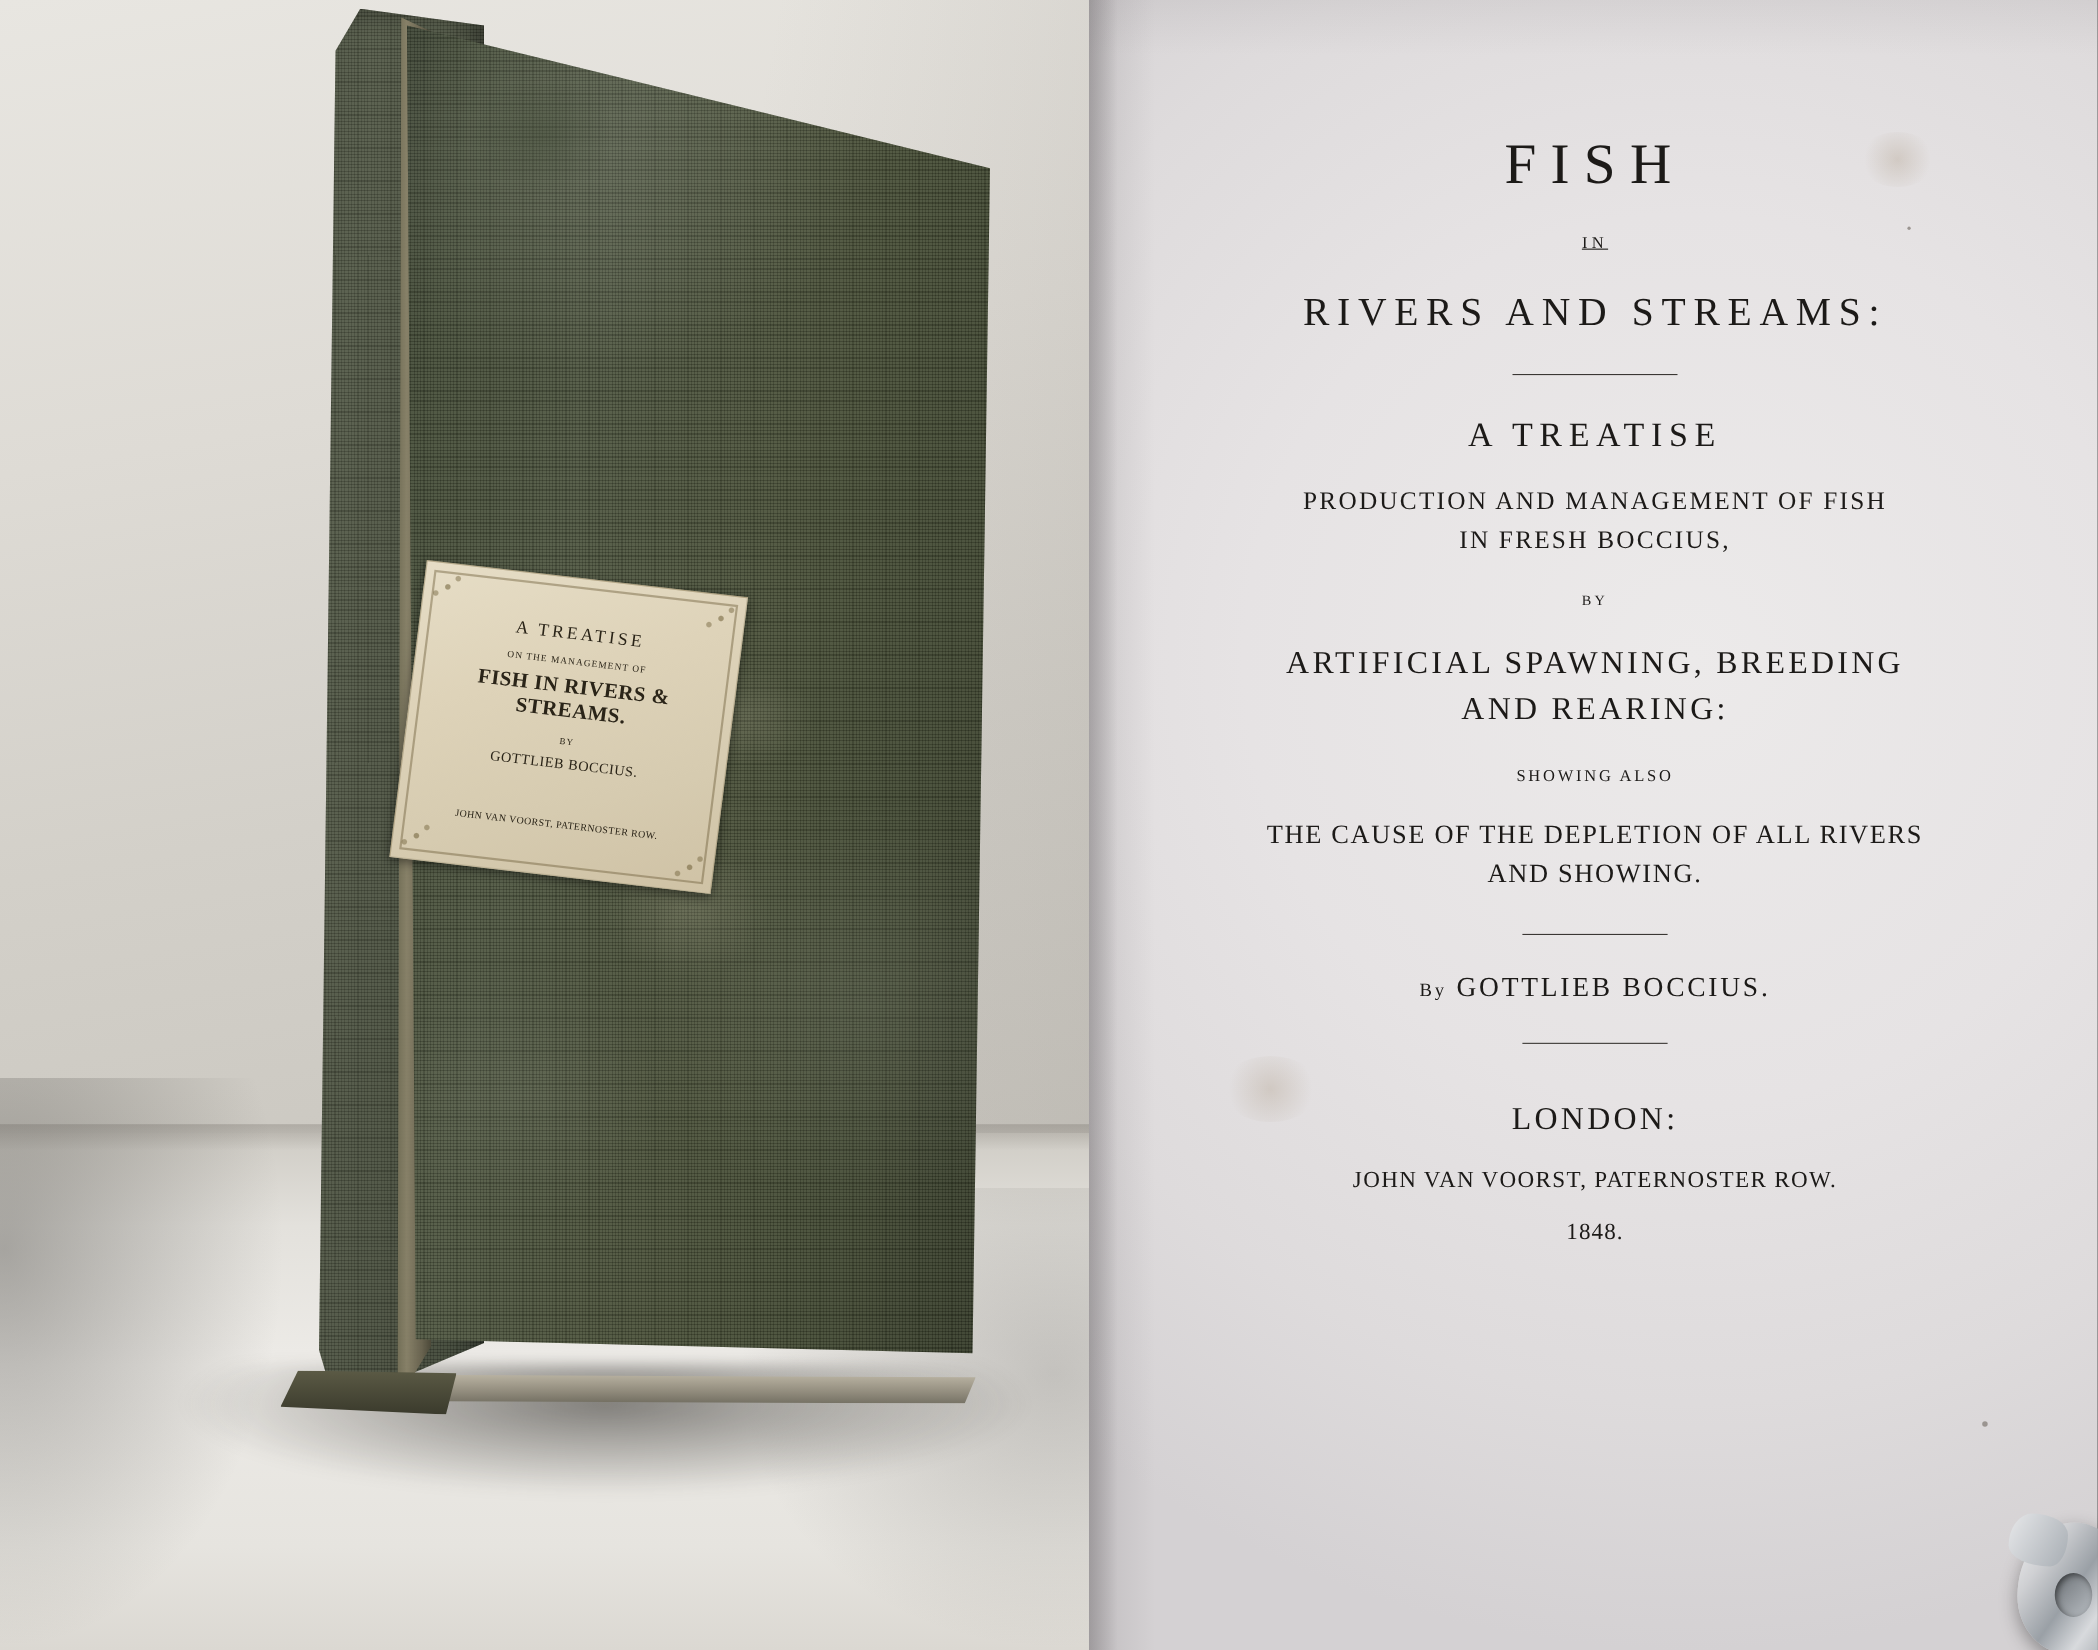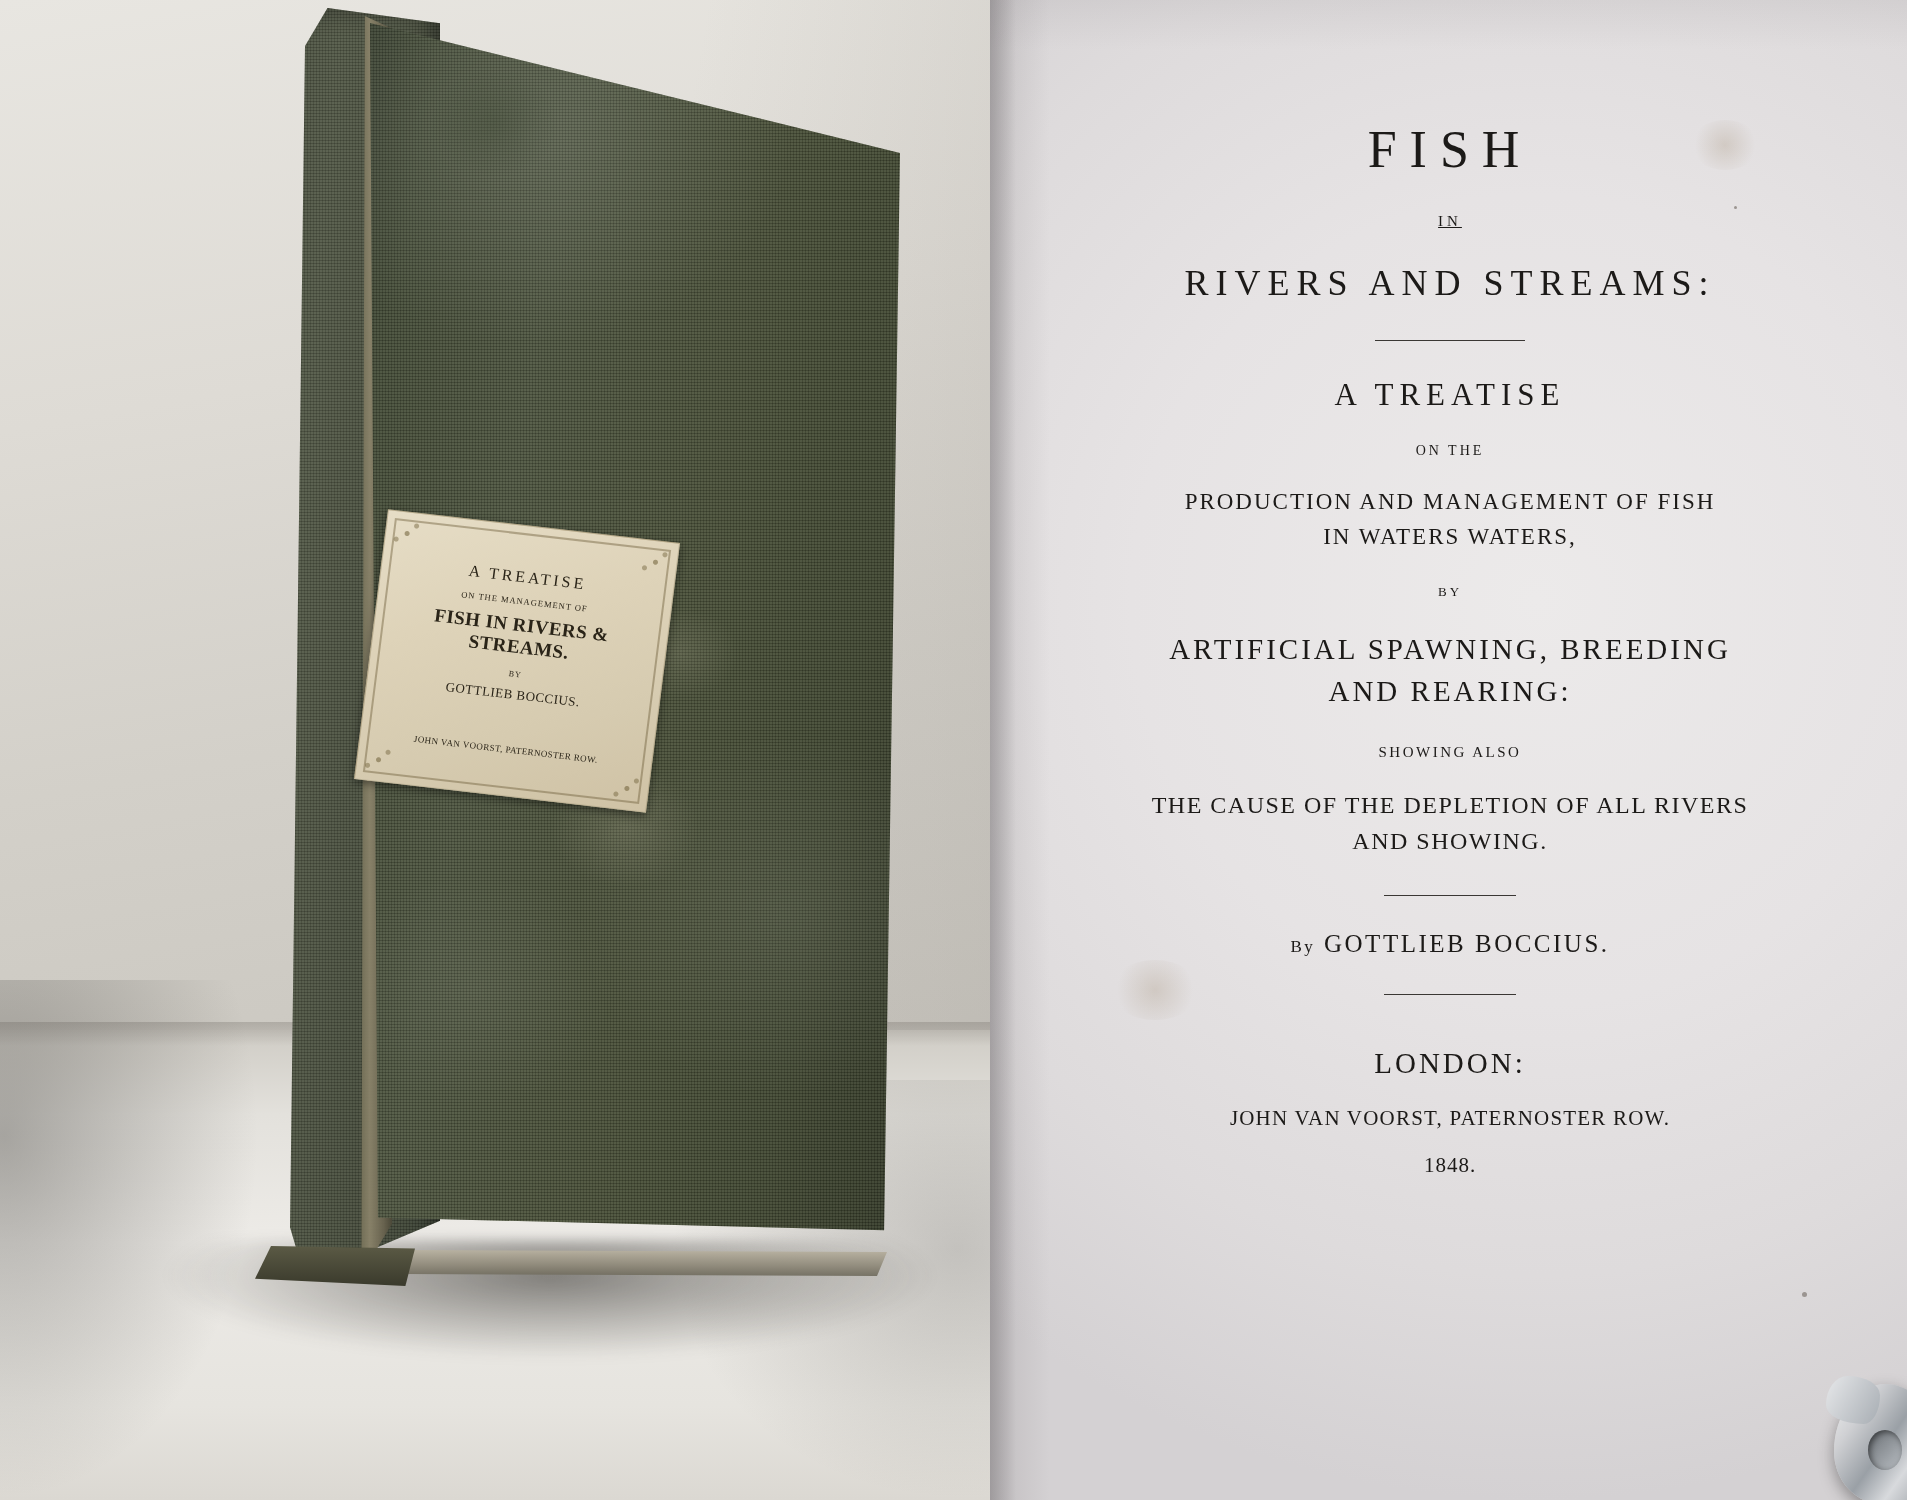--- a/index.html
+++ b/index.html
@@ -338,24 +338,23 @@
     <div class="page-speck" style="left:744px; top:206px; width:3px; height:3px;"></div>
 
     <div class="title-page">
       <div class="t-fish">FISH</div>
       <div class="t-in">IN</div>
       <div class="t-rivers">RIVERS AND STREAMS:</div>
 
       <div class="rule"></div>
 
       <div class="t-treatise">A TREATISE</div>
-      <div class="t-onthe">ON THE</div>
       <div class="t-production">
         <div>PRODUCTION AND MANAGEMENT OF FISH</div>
-        <div>IN WATERS WATERS,</div>
+        <div>IN FRESH BOCCIUS,</div>
       </div>
       <div class="t-by">BY</div>
       <div class="t-artificial">
         <div>ARTIFICIAL SPAWNING, BREEDING</div>
         <div>AND REARING:</div>
       </div>
       <div class="t-showing">SHOWING ALSO</div>
       <div class="t-cause">
         <div>THE CAUSE OF THE DEPLETION OF ALL RIVERS</div>
         <div>AND SHOWING.</div>

